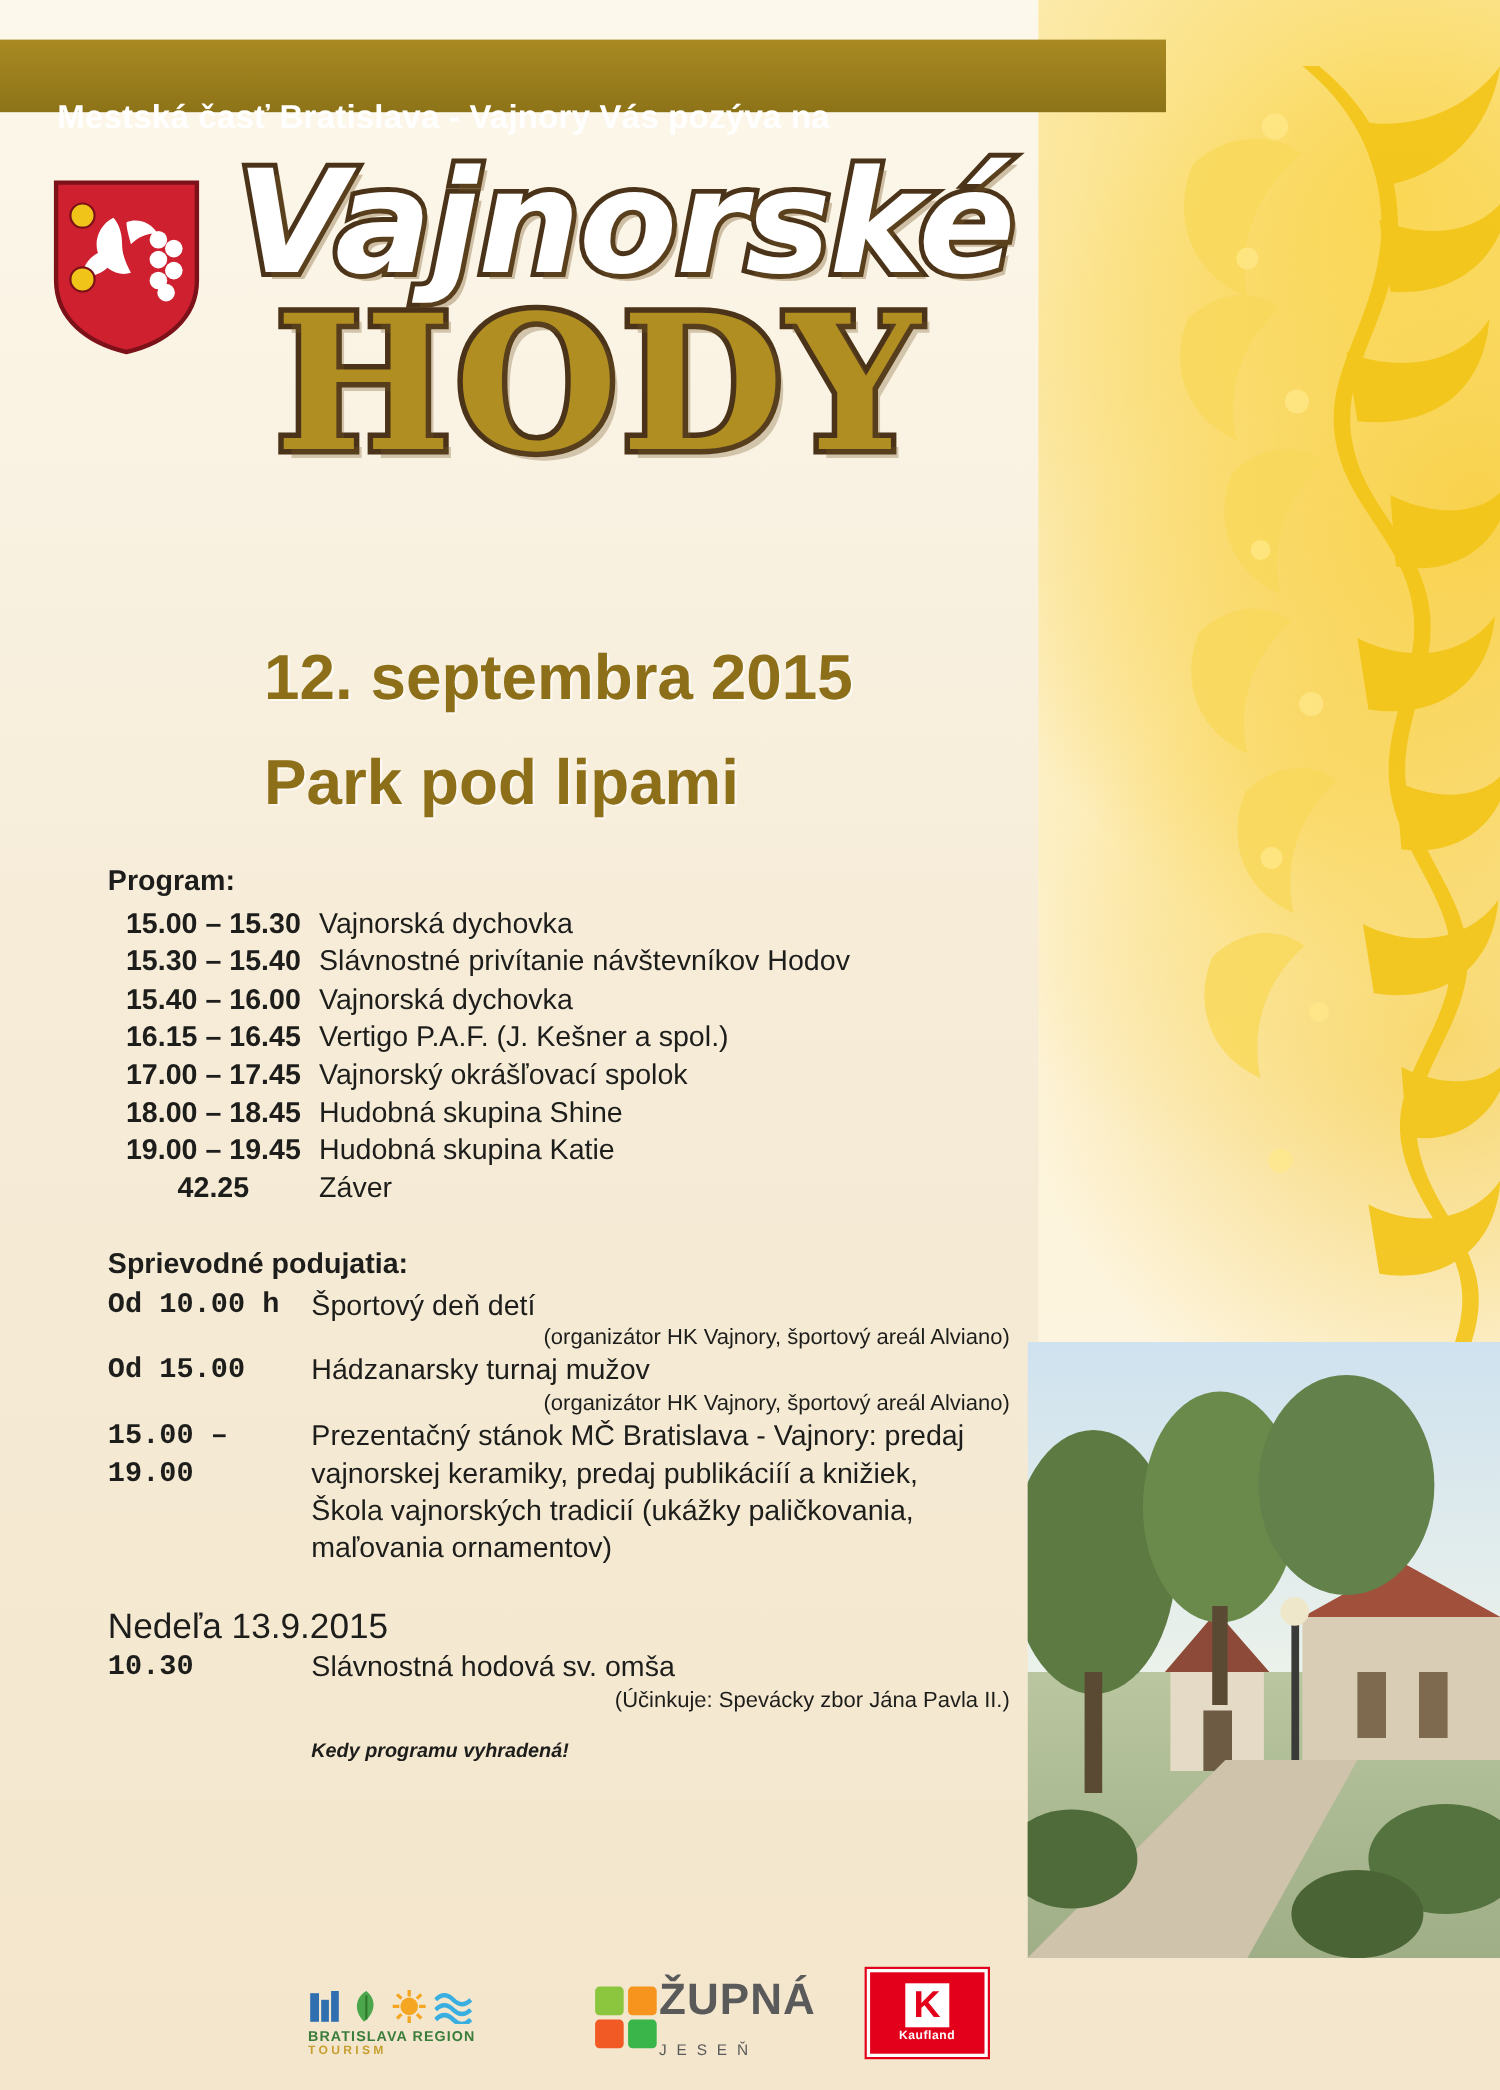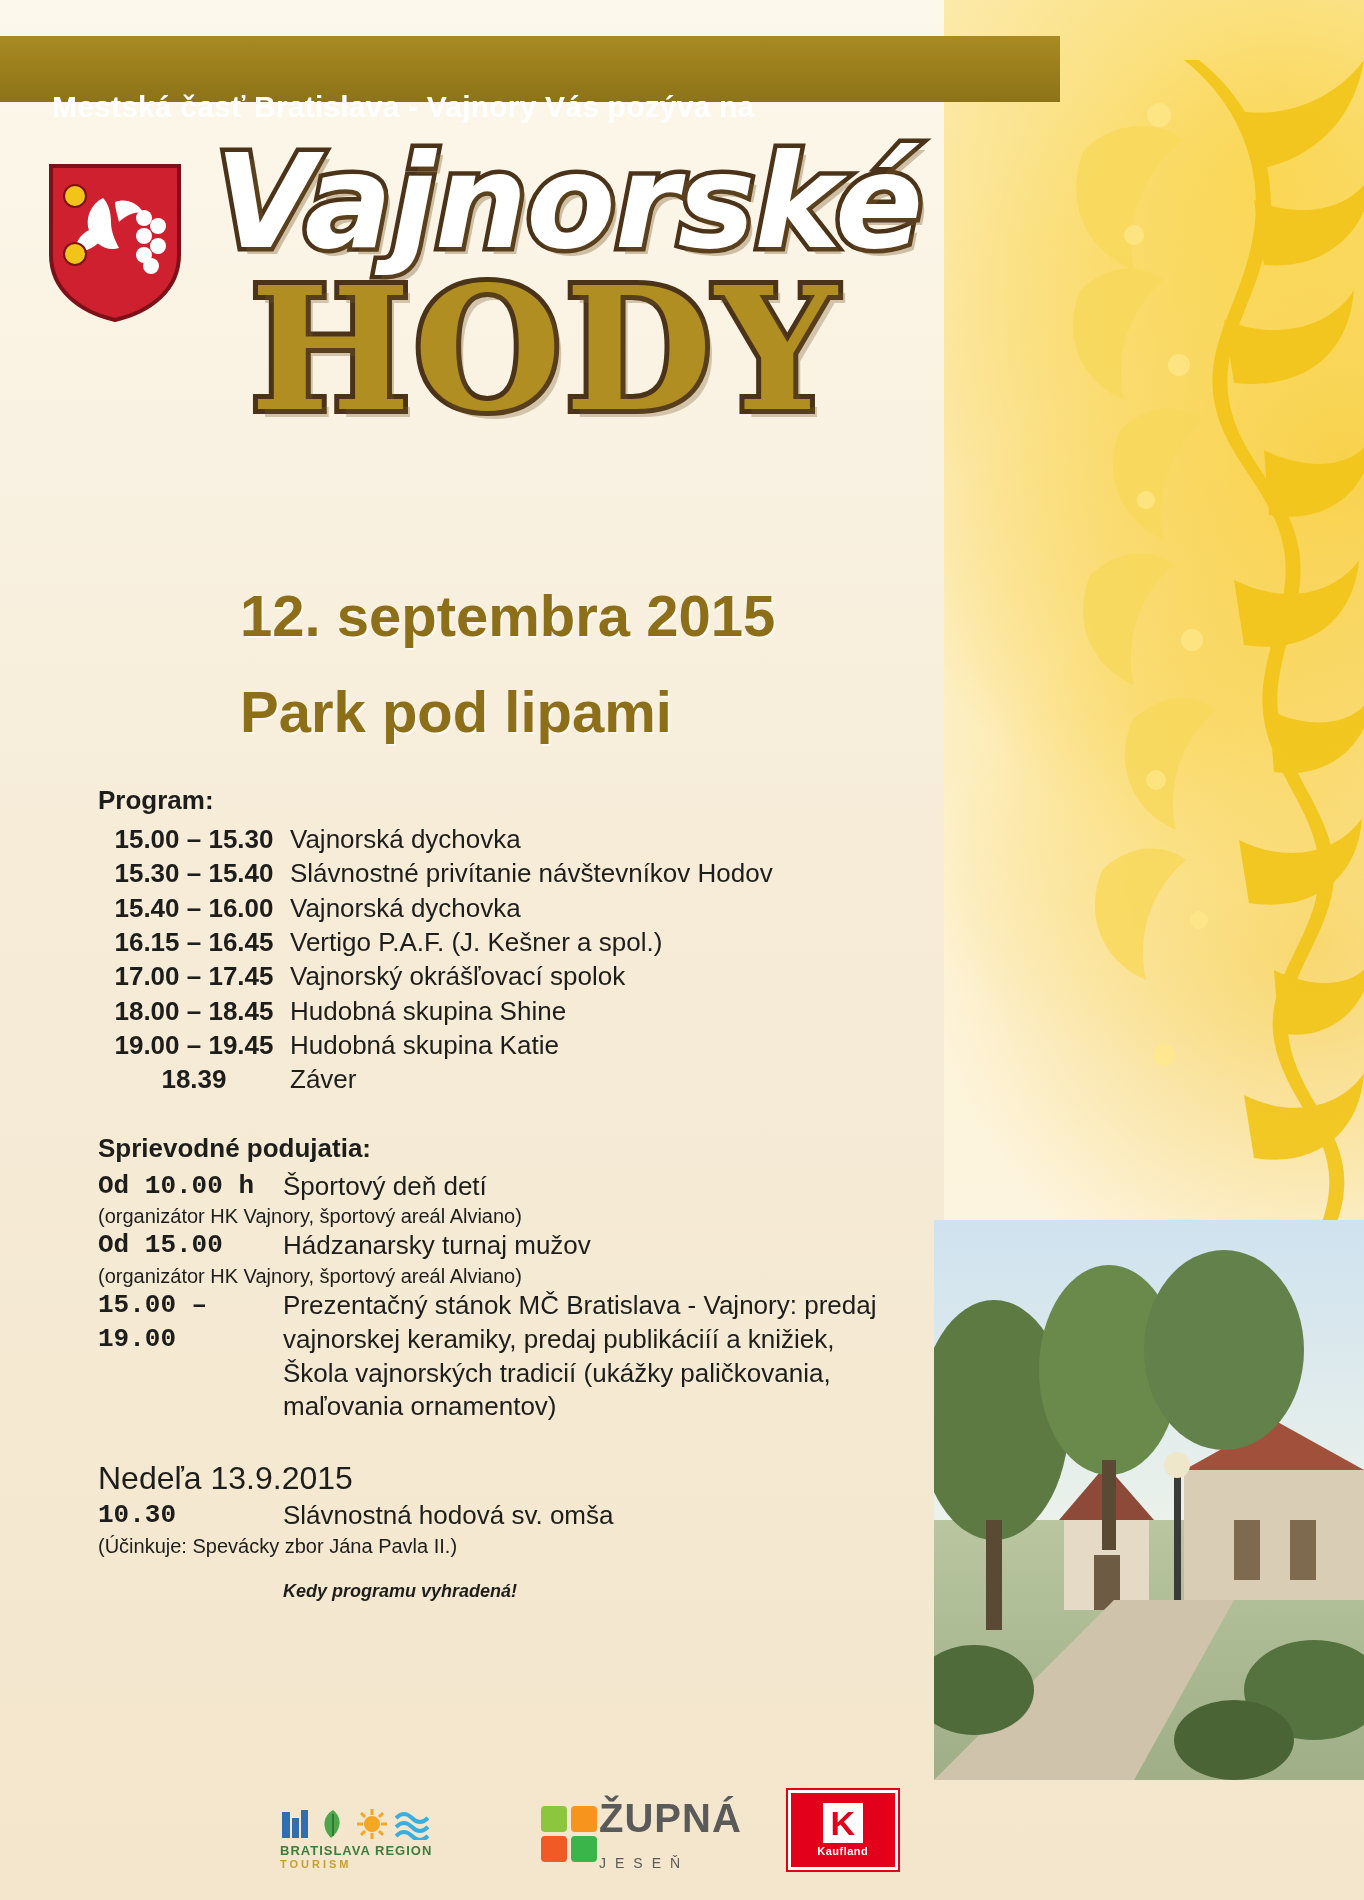--- a/index.html
+++ b/index.html
@@ -166,20 +166,21 @@
     font-family: Liberation Mono, monospace;
   }
   .side-main {
     display: inline-block;
     vertical-align: top;
     max-width: 610px;
   }
   .side-note {
     font-size: 20px;
     line-height: 1.3;
+    text-align: right;
   }
   .sunday-title {
     font-size: 32px;
     font-weight: normal;
     margin-bottom: 2px;
   }
   .note-italic {
     font-size: 18px;
     font-style: italic;
     font-weight: bold;
@@ -420,21 +421,21 @@
       <div class="prog-row">
         <span class="prog-time">17.00 – 17.45</span><span class="prog-label">Vajnorský okrášľovací spolok</span>
       </div>
       <div class="prog-row">
         <span class="prog-time">18.00 – 18.45</span><span class="prog-label">Hudobná skupina Shine</span>
       </div>
       <div class="prog-row">
         <span class="prog-time">19.00 – 19.45</span><span class="prog-label">Hudobná skupina Katie</span>
       </div>
       <div class="prog-row">
-        <span class="prog-time single">18.39</span><span class="prog-label">Záver</span>
+        <span class="prog-time single">42.25</span><span class="prog-label">Záver</span>
       </div>
     </div>
 
     <div class="gap"></div>
 
     <div class="section-title">Sprievodné podujatia:</div>
 
     <div>
       <div class="side-row">
         <span class="side-time">Od 10.00 h</span><span class="side-main">Športový deň detí</span>

